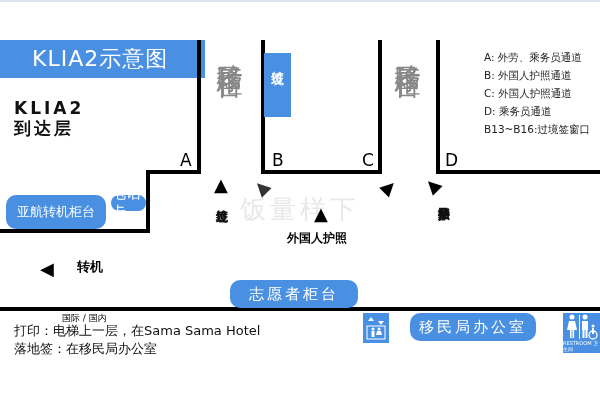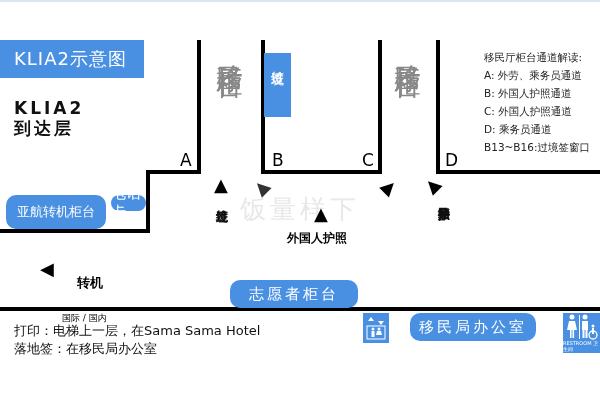--- a/index.html
+++ b/index.html
@@ -1,21 +1,21 @@
 <!DOCTYPE html>
 <html><head>
 <meta charset="utf-8">
 <style>
   * { box-sizing: border-box; margin: 0; padding: 0; }
   html, body { width: 600px; height: 400px; background: #ffffff; overflow: hidden; }
   body { position: relative; font-family: "DejaVu Sans", "Liberation Sans", sans-serif; color: #111; }
   .abs { position: absolute; }
   .topline { left: 0; top: 0; width: 600px; height: 2px; background: #dde6ee; }
   .blue { background: #4a90e2; color: #fff; }
-  .title-bar { left: 0; top: 40px; width: 144px; height: 38px; font-size: 18px; line-height: 38px; padding-left: 14px; letter-spacing: 1px; }
+  .title-bar { left: 0; top: 40px; width: 205px; height: 38px; font-size: 22px; line-height: 38px; padding-left: 32px; letter-spacing: 1px; }
   .floor-label { left: 14px; top: 98px; font-size: 17px; line-height: 20px; letter-spacing: 3px; font-weight: bold; }
   .wall { background: #000; position: absolute; }
   .vert-text { position: absolute; writing-mode: vertical-rl; text-orientation: upright; }
   .counter-label { color: #888; font-size: 26px; line-height: 30px; letter-spacing: 2px; }
   .gate { position: absolute; font-size: 17px; color: #000; }
   .legend { left: 484px; top: 48px; font-size: 10.5px; line-height: 18px; color: #222; }
   .arrow { position: absolute; font-size: 18px; color: #000; line-height: 1; font-weight: bold; }
   .small-vert { font-size: 12px; line-height: 14px; color: #111; font-weight: bold; }
   .label { position: absolute; font-size: 12px; color: #000000; font-weight: bold; }
   .box-label { position: absolute; display: flex; align-items: center; justify-content: center; border-radius: 10px; }
@@ -54,21 +54,20 @@
 <div class="abs blue" style="left:264px; top:53px; width:27px; height:64px;">
   <div class="vert-text" style="left:5px; top:8px; font-size:13px; line-height:16px; color:#fff;">过境签</div>
 </div>
 
 <div class="gate" style="left:180px; top:150px;">A</div>
 <div class="gate" style="left:272px; top:150px;">B</div>
 <div class="gate" style="left:362px; top:150px;">C</div>
 <div class="gate" style="left:445px; top:150px;">D</div>
 
 <div class="abs legend">
-  <div>移民厅柜台通道解读:</div>
   <div>A: 外劳、乘务员通道</div>
   <div>B: 外国人护照通道</div>
   <div>C: 外国人护照通道</div>
   <div>D: 乘务员通道</div>
   <div>B13~B16:过境签窗口</div>
 </div>
 
 <div class="abs blue box-label" style="left:6px; top:195px; width:100px; height:34px; font-size:13px;">亚航转机柜台</div>
 <div class="abs blue box-label" style="left:111px; top:195px; width:35px; height:16px; font-size:15px;">电话卡</div>
 
@@ -80,21 +79,21 @@
 <div class="arrow" style="left:254px; top:178px; transform:rotate(-45deg); color:#333;">▲</div>
 
 <div class="arrow" style="left:314px; top:205px;">▲</div>
 <div class="label" style="left:287px; top:230px;">外国人护照</div>
 
 <div class="arrow" style="left:383px; top:178px; transform:rotate(45deg);">▲</div>
 <div class="arrow" style="left:425px; top:176px; transform:rotate(-45deg);">▲</div>
 <div class="vert-text small-vert" style="left:437px; top:198px;">马来籍护照</div>
 
 <div class="arrow" style="left:40px; top:260px; font-size:18px;">◀</div>
-<div class="label" style="left:77px; top:274px; font-size:13px;">转机</div>
+<div class="label" style="left:77px; top:258px; font-size:13px;">转机</div>
 <div class="label" style="left:62px; top:276px; font-size:9px; font-weight:normal;margin-top:36px;">国际 / 国内</div>
 
 <div class="abs blue box-label" style="left:230px; top:280px; width:128px; height:28px; font-size:15px; letter-spacing:3px;">志愿者柜台</div>
 
 <div class="abs footer">
   <div>打印：电梯上一层，在Sama Sama Hotel</div>
   <div>落地签：在移民局办公室</div>
 </div>
 
 <div class="icon-box" style="left:363px; top:313px; width:26px; height:30px;">

